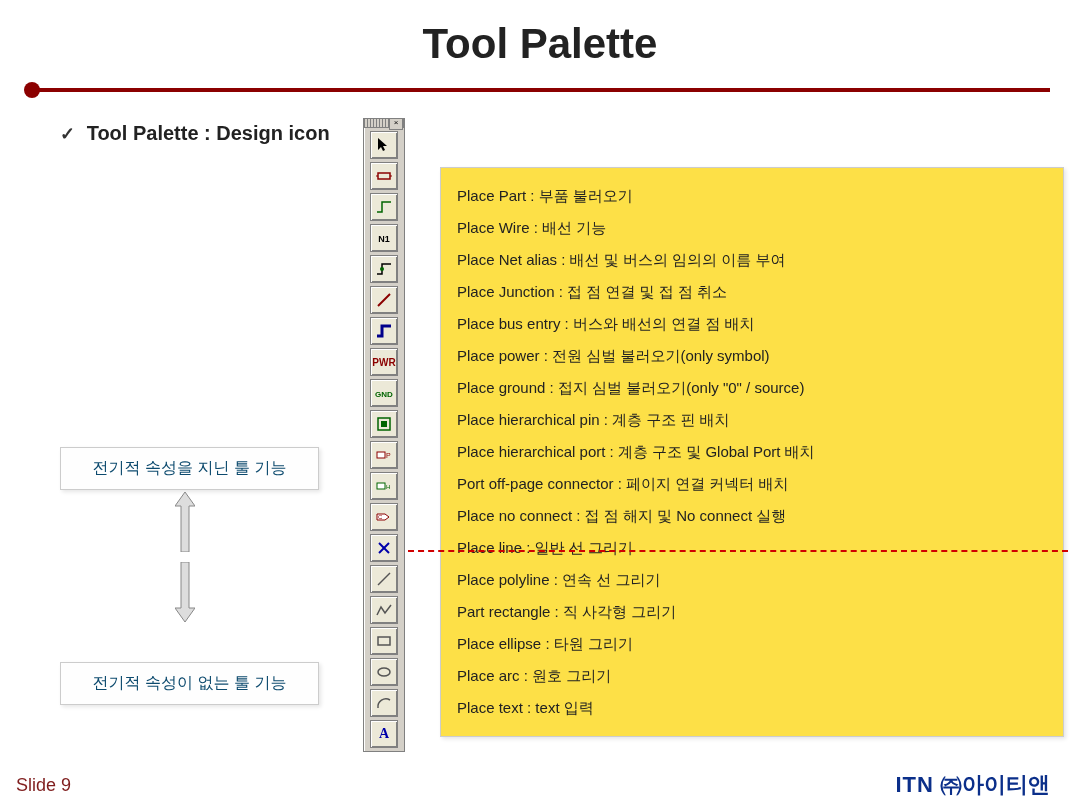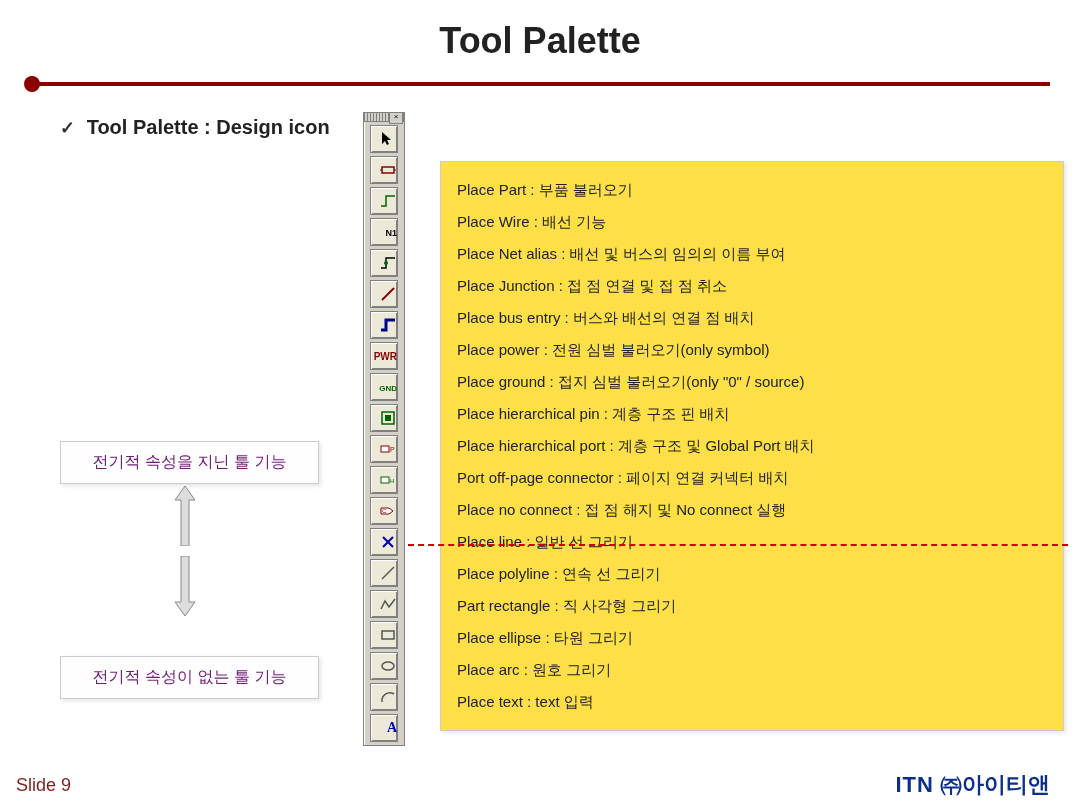--- a/index.html
+++ b/index.html
@@ -7,21 +7,21 @@
     padding: 0;
     width: 1080px;
     height: 810px;
     font-family: Arial, "Malgun Gothic", sans-serif;
     background: #fff;
     position: relative;
     overflow: hidden;
   }
   .title {
     text-align: center;
-    font-size: 36px;
+    font-size: 42px;
     font-weight: bold;
     color: #222;
     margin-top: 20px;
   }
   .divider {
     position: relative;
     height: 4px;
     margin: 20px 30px 0 30px;
   }
   .divider .bar {
@@ -83,21 +83,21 @@
   }
   .tool-btn {
     width: 26px;
     height: 26px;
     margin: 3px auto;
     background: #ECE9D8;
     border: 1px solid #808080;
     box-shadow: 1px 1px 0 #fff inset, -1px -1px 0 #808080 inset;
     display: flex;
     align-items: center;
-    justify-content: flex-end;
+    justify-content: center;
     font-size: 11px;
     color: #000;
   }
   .tool-btn svg { display: block; }
   .desc-box {
     position: absolute;
     left: 440px;
     top: 45px;
     width: 590px;
     border: 1px solid #ccc;
@@ -111,21 +111,21 @@
     line-height: 1.6;
     padding: 4px 0;
   }
   .note-box {
     position: absolute;
     width: 245px;
     border: 1px solid #ccc;
     background: #fefefe;
     text-align: center;
     font-size: 16px;
-    color: #701a75;
+    color: #0c4a6e;
     padding: 10px 6px;
     box-shadow: 2px 2px 4px rgba(0,0,0,0.1);
   }
   .note1 { left: 60px; top: 325px; }
   .note2 { left: 60px; top: 540px; }
   .red-dash {
     position: absolute;
     left: 408px;
     top: 428px;
     width: 660px;

